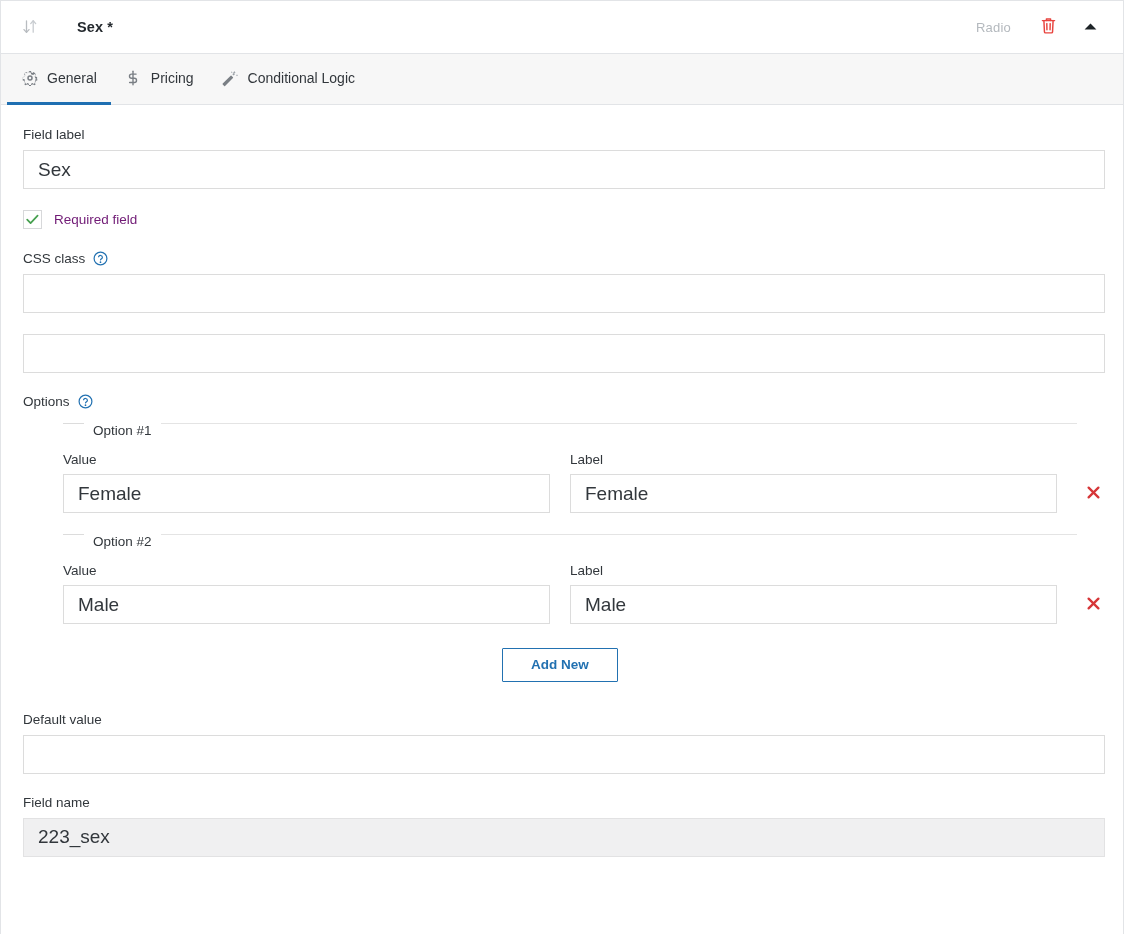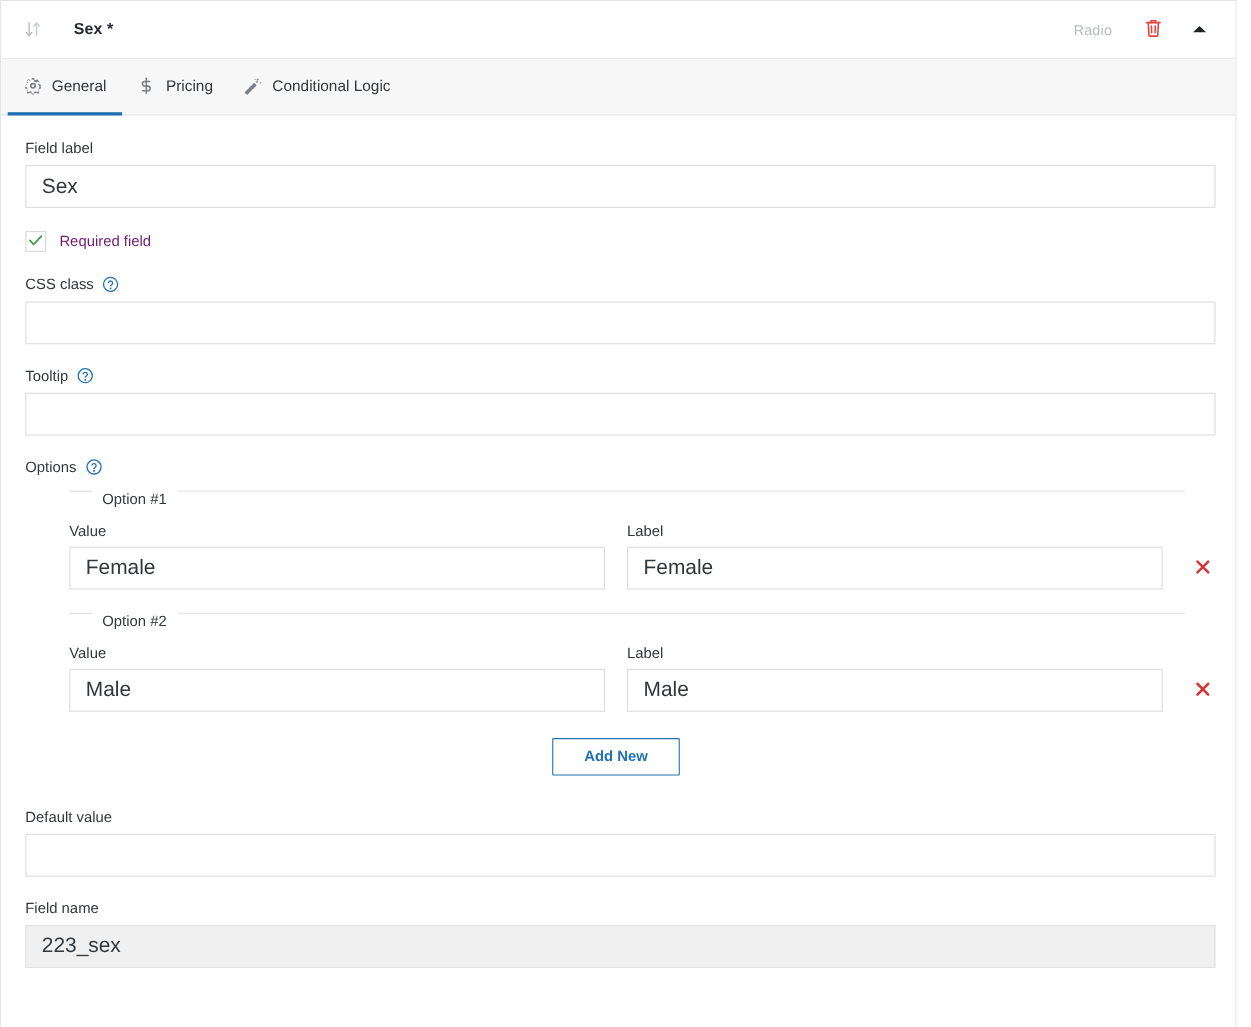--- a/index.html
+++ b/index.html
@@ -40,21 +40,21 @@
   .drag-handle {
     width: 22px;
     height: 22px;
     display: flex;
     align-items: center;
     justify-content: center;
     cursor: move;
     flex: 0 0 auto;
   }
   .header-title {
-    margin-left: 26px;
+    margin-left: 36px;
     font-size: 14.5px;
     font-weight: bold;
     color: #23282d;
     letter-spacing: 0.1px;
   }
   .header-spacer { flex: 1 1 auto; }
   .field-type-label {
     font-size: 13px;
     color: #b4b9be;
     margin-right: 24px;
@@ -362,30 +362,20 @@
             <circle cx="7.5" cy="7.5" r="6.4" fill="none" stroke="#2271b1" stroke-width="1.2"></circle>
             <path d="M5.6 5.8a1.95 1.95 0 0 1 3.8.6c0 1.3-1.6 1.45-1.85 2.5" fill="none" stroke="#2271b1" stroke-width="1.2" stroke-linecap="round"></path>
             <circle cx="7.5" cy="11.2" r="0.85" fill="#2271b1"></circle>
           </svg>
         </span>
       </div>
       <input class="text-input" type="text" value="" style="">
     </div>
 
     <div class="form-row">
-      <div class="form-label">
-        <span>Tooltip</span>
-        <span class="help-icon">
-          <svg width="15" height="15" viewBox="0 0 15 15" aria-hidden="true">
-            <circle cx="7.5" cy="7.5" r="6.4" fill="none" stroke="#2271b1" stroke-width="1.2"></circle>
-            <path d="M5.6 5.8a1.95 1.95 0 0 1 3.8.6c0 1.3-1.6 1.45-1.85 2.5" fill="none" stroke="#2271b1" stroke-width="1.2" stroke-linecap="round"></path>
-            <circle cx="7.5" cy="11.2" r="0.85" fill="#2271b1"></circle>
-          </svg>
-        </span>
-      </div>
       <input class="text-input" type="text" value="" style="">
     </div>
 
     <div class="options-wrap">
       <div class="form-label" style="margin-bottom:14px;">
         <span>Options</span>
         <span class="help-icon">
           <svg width="15" height="15" viewBox="0 0 15 15" aria-hidden="true">
             <circle cx="7.5" cy="7.5" r="6.4" fill="none" stroke="#2271b1" stroke-width="1.2"></circle>
             <path d="M5.6 5.8a1.95 1.95 0 0 1 3.8.6c0 1.3-1.6 1.45-1.85 2.5" fill="none" stroke="#2271b1" stroke-width="1.2" stroke-linecap="round"></path>

